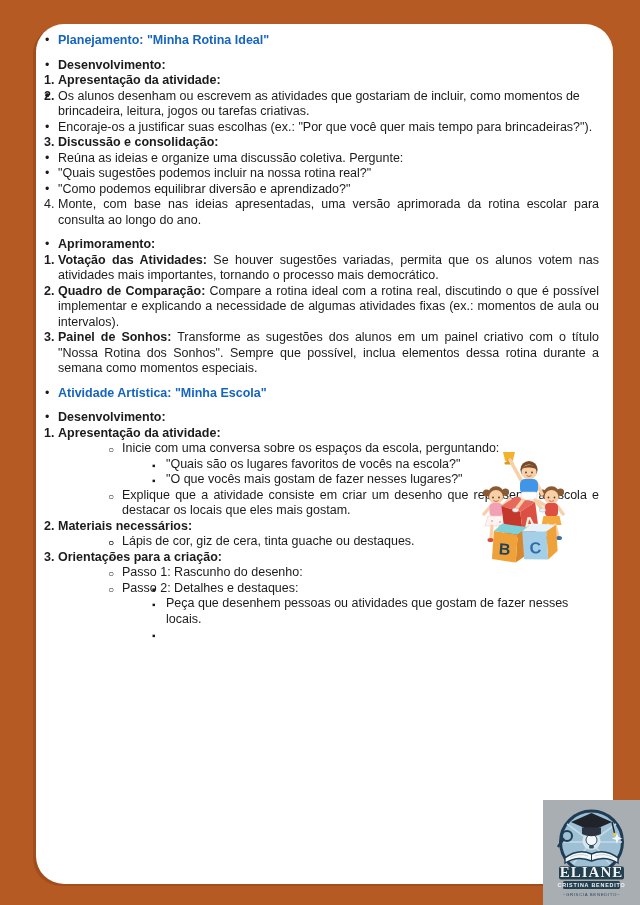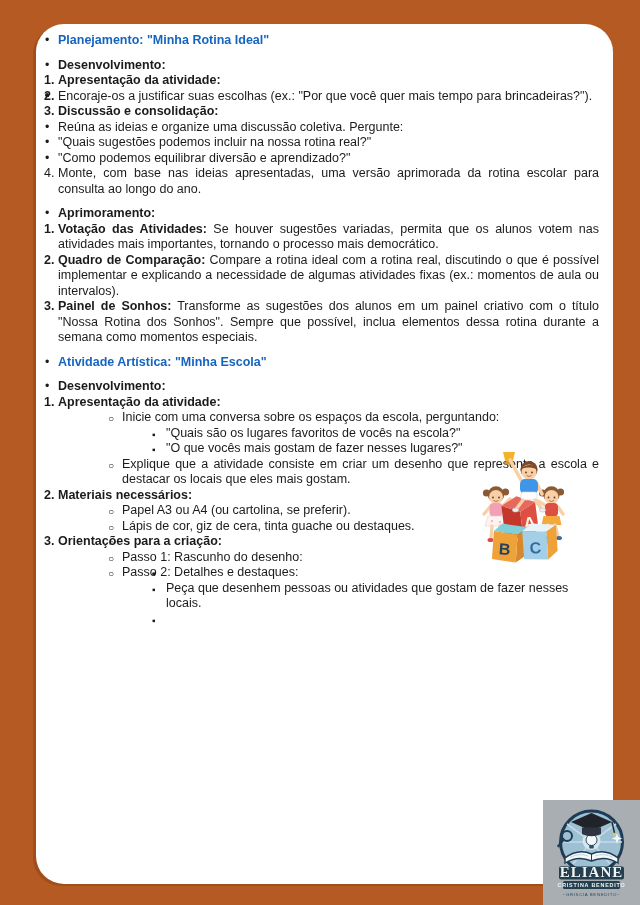--- a/index.html
+++ b/index.html
@@ -30,42 +30,42 @@
 <div class="screen">
   <div class="paper">
     <div class="doc">
         <div class="section">
           <div class="row ind0 gap"><span class="marker m-disc">•</span><b class="hd">Planejamento: "Minha Rotina Ideal"</b></div>
           <div class="row ind0 gap"><span class="marker m-disc">•</span><b>Desenvolvimento:</b></div>
           <div class="row ind0"><span class="marker m-num b">1.</span><b>Apresentação da atividade:</b></div>
           <div class="row ind0"><span class="marker m-disc">•</span></div>
           <div class="row ind0"><span class="marker m-num b">2.</span></div>
           <div class="row ind0 just"><span class="marker m-disc">•</span></div>
-          <div class="row ind0"><span class="marker m-disc">•</span></div>
+          <div class="row ind0"><span class="marker m-disc">•</span><span>Os alunos desenham ou escrevem as atividades que gostariam de incluir, como momentos de brincadeira, leitura, jogos ou tarefas criativas.</span></div>
           <div class="row ind0 just"><span class="marker m-disc">•</span><span>Encoraje-os a justificar suas escolhas (ex.: "Por que você quer mais tempo para brincadeiras?").</span></div>
           <div class="row ind0"><span class="marker m-num b">3.</span><b>Discussão e consolidação:</b></div>
           <div class="row ind0"><span class="marker m-disc">•</span><span>Reúna as ideias e organize uma discussão coletiva. Pergunte:</span></div>
           <div class="row ind0"><span class="marker m-disc">•</span><span>"Quais sugestões podemos incluir na nossa rotina real?"</span></div>
           <div class="row ind0"><span class="marker m-disc">•</span><span>"Como podemos equilibrar diversão e aprendizado?"</span></div>
           <div class="row ind0 just"><span class="marker m-num">4.</span><span>Monte, com base nas ideias apresentadas, uma versão aprimorada da rotina escolar para consulta ao longo do ano.</span></div>
           <div class="row ind0 gap"><span class="marker m-disc">•</span><b>Aprimoramento:</b></div>
           <div class="row ind0 just"><span class="marker m-num b">1.</span><b>Votação das Atividades:</b><span> Se houver sugestões variadas, permita que os alunos votem nas atividades mais importantes, tornando o processo mais democrático.</span></div>
           <div class="row ind0 just"><span class="marker m-num b">2.</span><b>Quadro de Comparação:</b><span> Compare a rotina ideal com a rotina real, discutindo o que é possível implementar e explicando a necessidade de algumas atividades fixas (ex.: momentos de aula ou intervalos).</span></div>
           <div class="row ind0 just"><span class="marker m-num b">3.</span><b>Painel de Sonhos:</b><span> Transforme as sugestões dos alunos em um painel criativo com o título "Nossa Rotina dos Sonhos". Sempre que possível, inclua elementos dessa rotina durante a semana como momentos especiais.</span></div>
         </div>
         <div class="section">
           <div class="row ind0 gap"><span class="marker m-disc">•</span><b class="hd">Atividade Artística: "Minha Escola"</b></div>
           <div class="row ind0 gap"><span class="marker m-disc">•</span><b>Desenvolvimento:</b></div>
           <div class="row ind0"><span class="marker m-num b">1.</span><b>Apresentação da atividade:</b></div>
           <div class="row ind1"><span class="marker m-circle">○</span><span>Inicie com uma conversa sobre os espaços da escola, perguntando:</span></div>
           <div class="row ind2"><span class="marker m-square">▪</span><span>"Quais são os lugares favoritos de vocês na escola?"</span></div>
           <div class="row ind2"><span class="marker m-square">▪</span><span>"O que vocês mais gostam de fazer nesses lugares?"</span></div>
           <div class="row ind1 just"><span class="marker m-circle">○</span><span>Explique que a atividade consiste em criar um desenho que represente a escola e destacar os locais que eles mais gostam.</span></div>
           <div class="row ind0"><span class="marker m-num b">2.</span><b>Materiais necessários:</b></div>
-          <div class="row ind1"><span class="marker m-circle">○</span><span>Papel A3 ou A4 (ou cartolina, se preferir).</span></div>
+          <div class="row ind1"><span class="marker m-circle">○</span></div>
           <div class="row ind1"><span class="marker m-circle">○</span><span>Lápis de cor, giz de cera, tinta guache ou destaques.</span></div>
           <div class="row ind1"><span class="marker m-circle">○</span></div>
           <div class="row ind0"><span class="marker m-num b">3.</span><b>Orientações para a criação:</b></div>
           <div class="row ind1"><span class="marker m-circle">○</span><span>Passo 1: Rascunho do desenho:</span></div>
           <div class="row ind2 just"><span class="marker m-square">▪</span></div>
           <div class="row ind2"><span class="marker m-square">▪</span></div>
           <div class="row ind1"><span class="marker m-circle">○</span><span>Passo 2: Detalhes e destaques:</span></div>
           <div class="row ind2"><span class="marker m-square">▪</span><span>Peça que desenhem pessoas ou atividades que gostam de fazer nesses locais.</span></div>
           <div class="row ind2"><span class="marker m-square">▪</span></div>
         </div>

